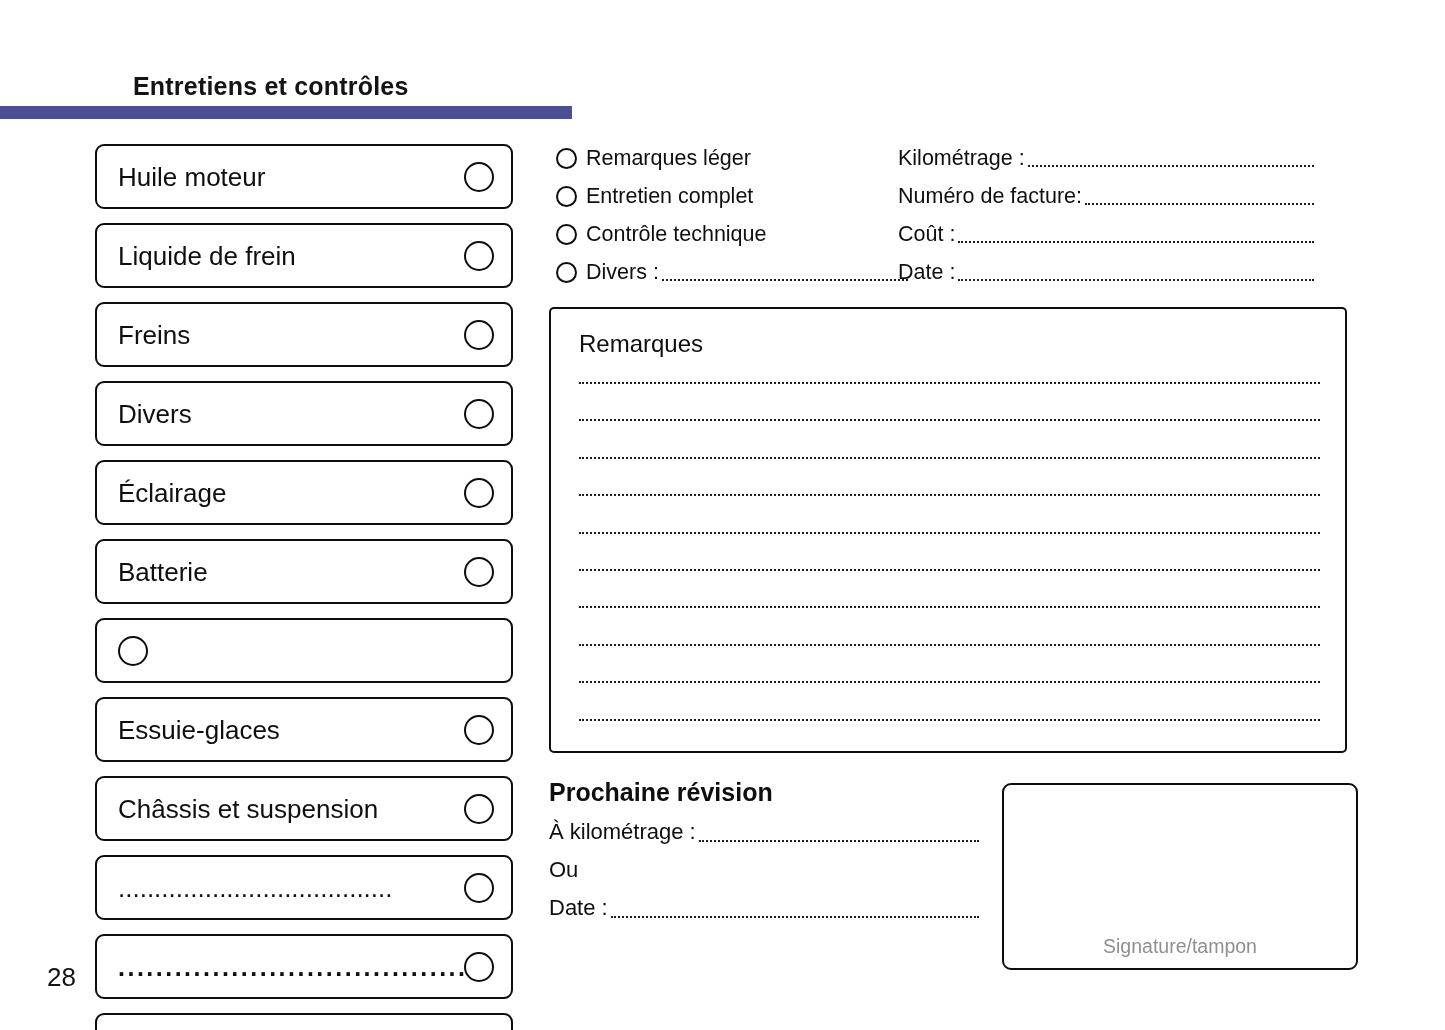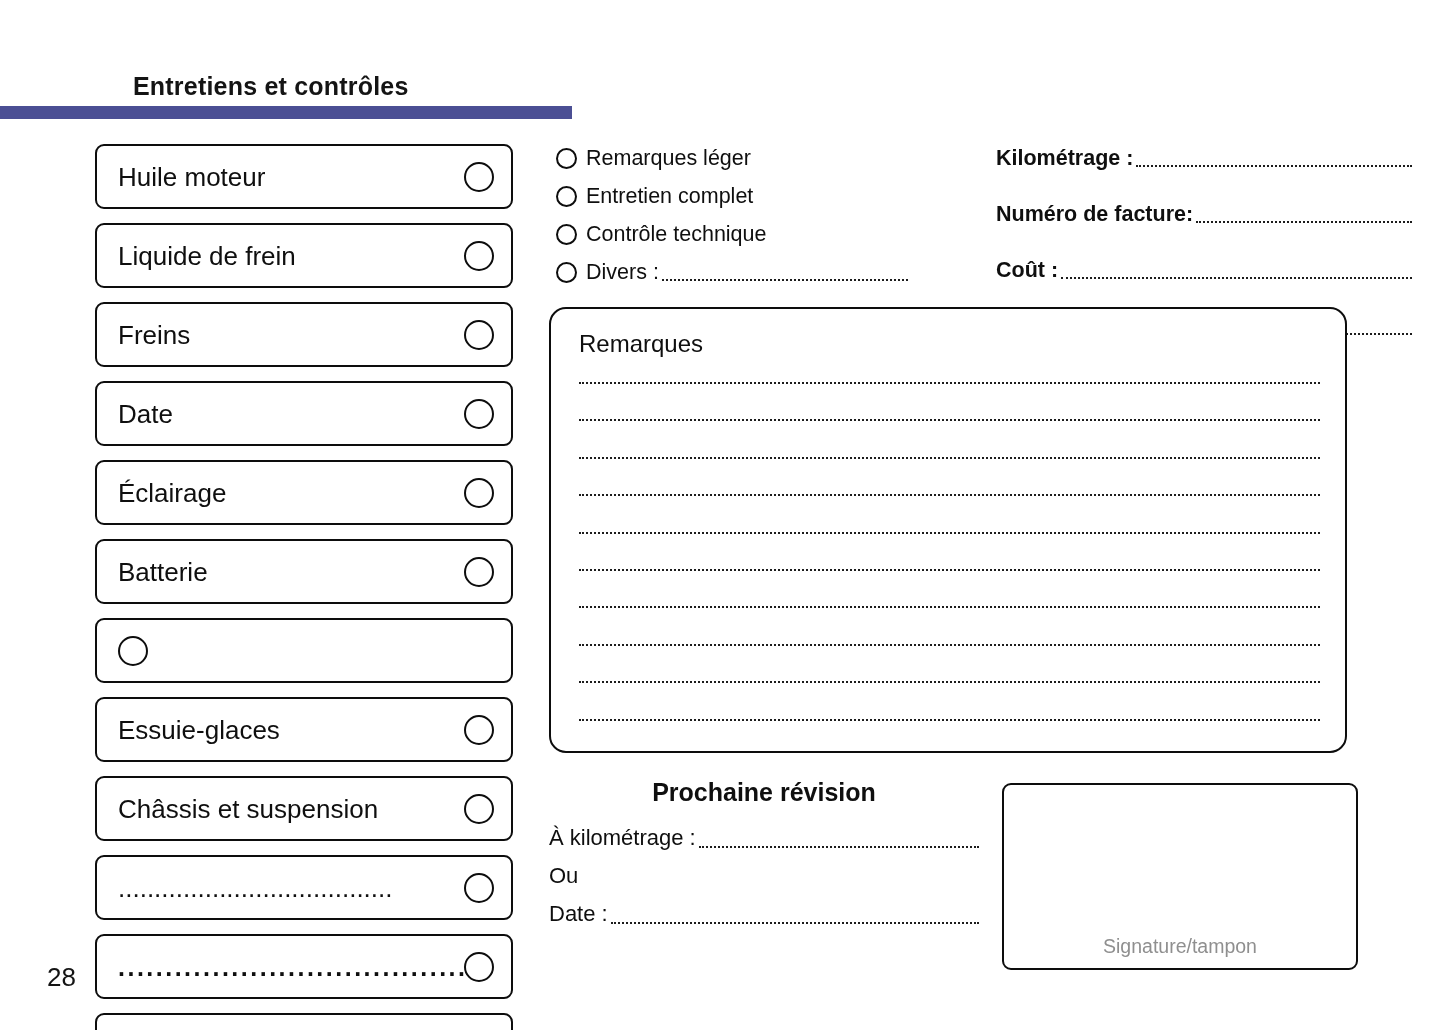--- a/index.html
+++ b/index.html
@@ -118,27 +118,26 @@
     border-bottom: 2px dotted #1c1c1c;
     margin-left: 3px;
     margin-bottom: 3px;
     min-width: 20px;
     align-self: flex-end;
   }
 
   
   .invoice-fields {
     position: absolute;
-    left: 996px;
+    left: 898px;
     top: 146px;
     width: 416px;
     display: flex;
     flex-direction: column;
-    gap: 32px;
-    font-weight: bold;
+    gap: 14px;
   }
   .field-row {
     height: 24px;
     display: flex;
     align-items: center;
   }
   .field-label {
     font-size: 21.5px;
     white-space: nowrap;
     color: #0f0f0f;
@@ -146,21 +145,21 @@
 
   
   .remarks-box {
     position: absolute;
     left: 549px;
     top: 307px;
     width: 798px;
     height: 446px;
     box-sizing: border-box;
     border: 2.5px solid #0d0d0d;
-    border-radius: 17px;
+    border-radius: 5px;
     background: #ffffff;
   }
   .remarks-title {
     position: absolute;
     left: 28px;
     top: 21px;
     font-size: 24px;
     color: #0f0f0f;
   }
   .remarks-lines {
@@ -179,22 +178,21 @@
   .next-service {
     position: absolute;
     left: 549px;
     top: 778px;
     width: 430px;
   }
   .next-service-title {
     font-size: 25px;
     font-weight: bold;
     color: #0f0f0f;
-    margin-bottom: 18px;
-    text-align: center;
+    margin-bottom: 12px;
   }
   .next-row {
     height: 26px;
     display: flex;
     align-items: center;
     margin-bottom: 12px;
   }
   .next-label {
     font-size: 22px;
     white-space: nowrap;
@@ -247,21 +245,21 @@
     </div>
     <div class="check-item">
       <span class="item-label">Liquide de frein</span>
       <span class="check-circle"></span>
     </div>
     <div class="check-item">
       <span class="item-label">Freins</span>
       <span class="check-circle"></span>
     </div>
     <div class="check-item">
-      <span class="item-label">Date</span>
+      <span class="item-label">Divers</span>
       <span class="check-circle"></span>
     </div>
     <div class="check-item">
       <span class="item-label">Éclairage</span>
       <span class="check-circle"></span>
     </div>
     <div class="check-item">
       <span class="item-label">Batterie</span>
       <span class="check-circle"></span>
     </div>

